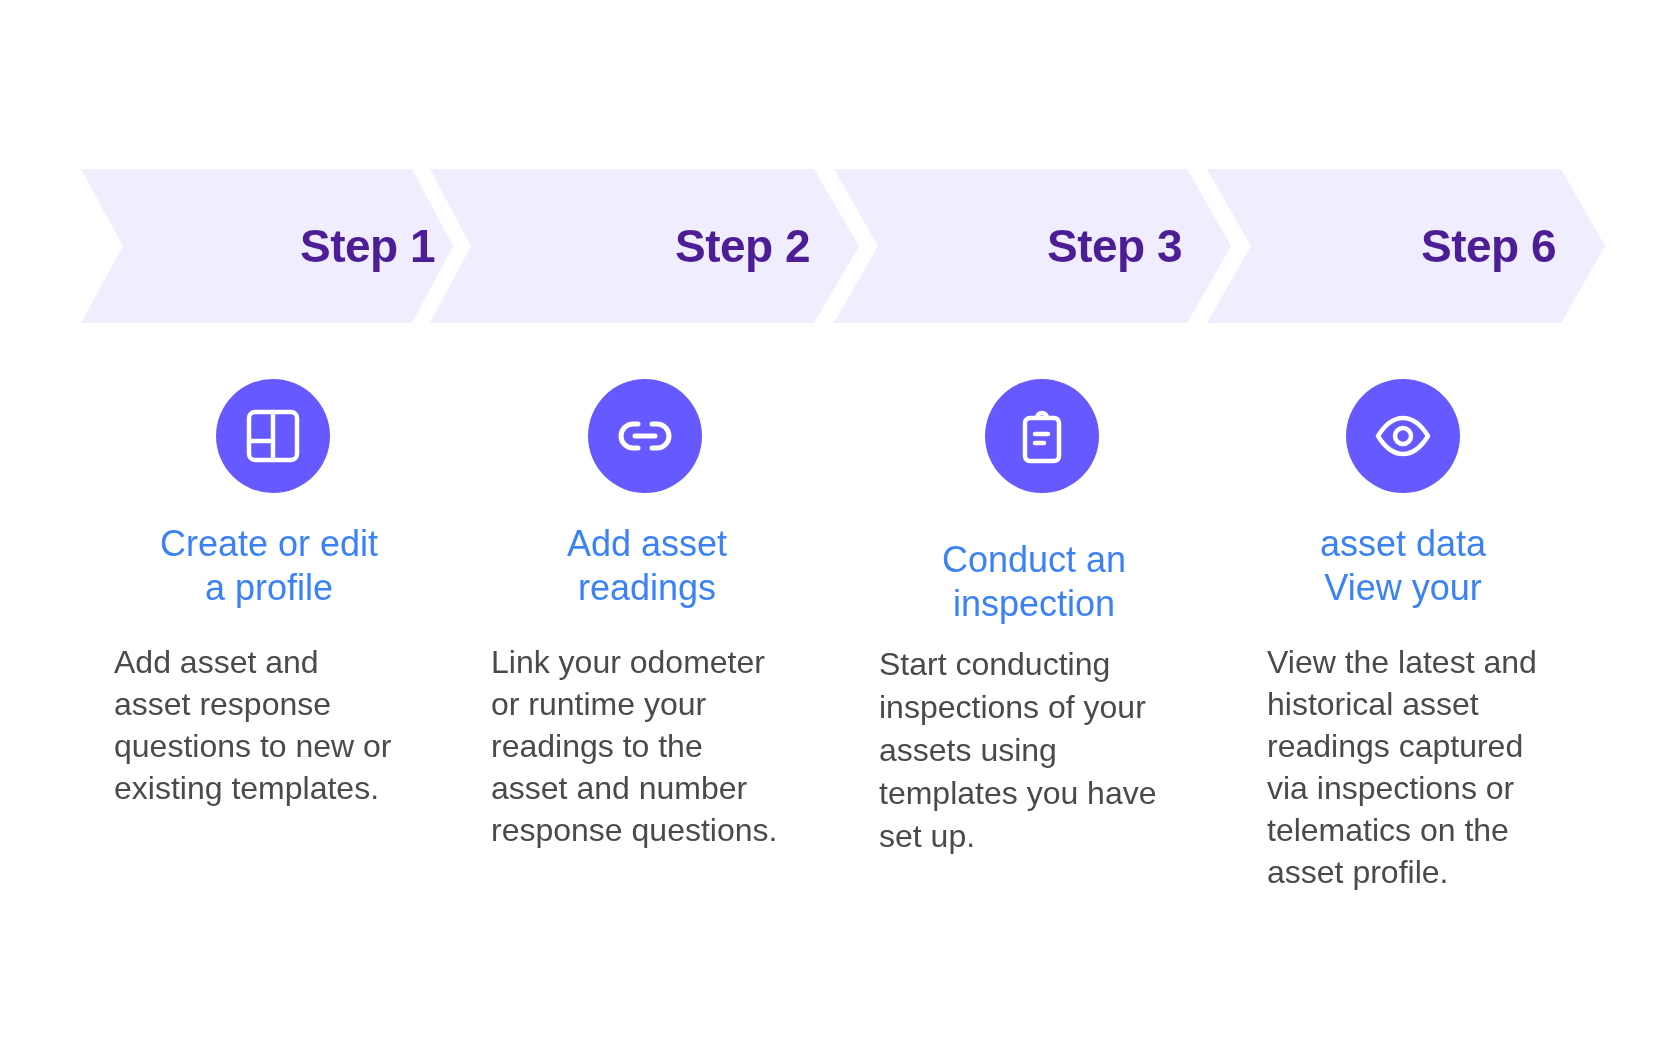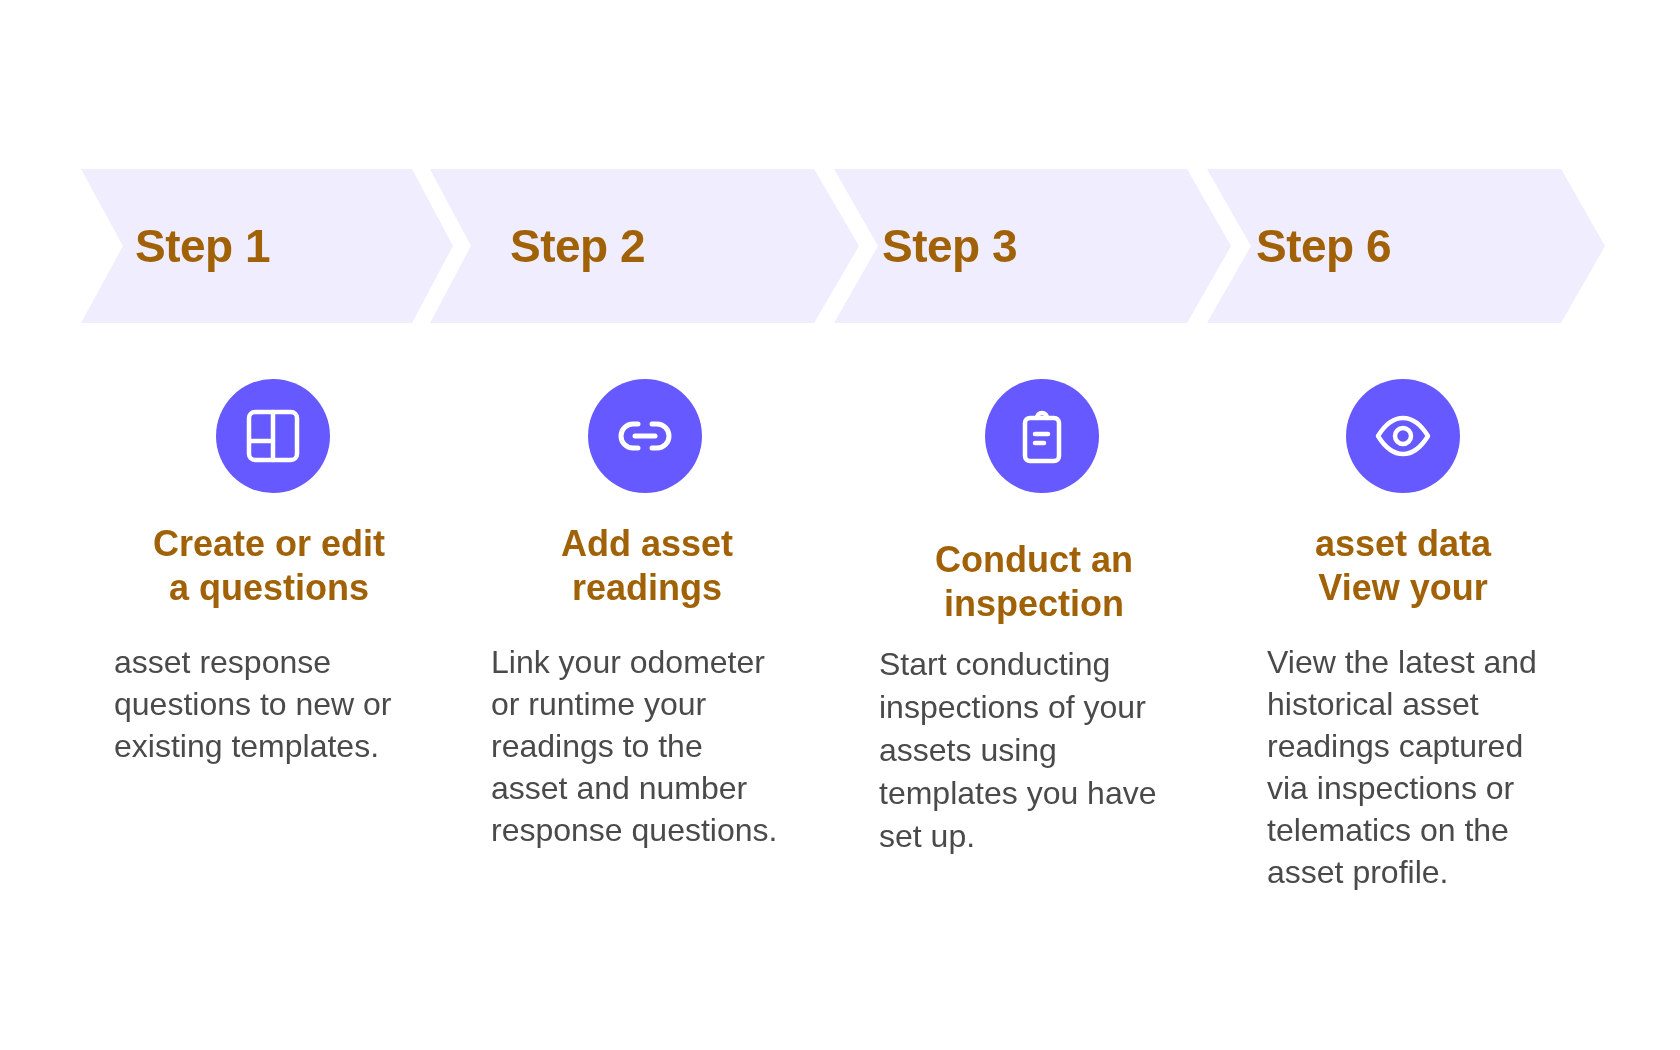--- a/index.html
+++ b/index.html
@@ -1,27 +1,27 @@
 <!DOCTYPE html>
 <html><head>
   <meta charset="utf-8">
   <style>
     html, body { margin: 0; padding: 0; background: #ffffff; }
     body { width: 1680px; height: 1050px; position: relative; overflow: hidden;
            font-family: "Liberation Sans", "DejaVu Sans", sans-serif; color: #424242; }
     .canvas { position: absolute; left: 0; top: 0; width: 1680px; height: 1050px; }
     .chevrons { position: absolute; left: 0; top: 0; width: 1680px; height: 1050px; }
     .chevron-label { position: absolute; top: 218px; height: 56px; line-height: 56px;
-                     width: 300px; margin-left: -150px; text-align: left;
-                     font-weight: 700; font-size: 46px; color: #a16207; letter-spacing: -0.5px; }
+                     width: 300px; margin-left: -150px; text-align: right;
+                     font-weight: 700; font-size: 46px; color: #4c1d95; letter-spacing: -0.5px; }
     .icon-circle { position: absolute; top: 379px; width: 114px; height: 114px; margin-left: -57px;
                    border-radius: 50%; background: #6559ff; display: flex; align-items: center; justify-content: center; }
     .icon-circle svg { width: 58px; height: 58px; }
     .step-title { position: absolute; top: 522px; width: 340px; margin-left: -170px; text-align: center;
-                  font-weight: 700; font-size: 36px; line-height: 44px; color: #a16207; }
+                  font-weight: 400; font-size: 36px; line-height: 44px; color: #3b82f6; }
     .step-body { position: absolute; top: 641px; width: 340px; font-size: 32px; line-height: 42px;
                  color: #4a4a4a; font-weight: 400; }
     .step-body .line { display: block; white-space: nowrap; }
   </style>
 </head>
 <body>
 
 <div class="canvas">
 
   <svg class="chevrons" viewBox="0 0 1680 1050" xmlns="http://www.w3.org/2000/svg">
@@ -60,36 +60,37 @@
   </div>
   <div class="icon-circle" style="left:1403px;">
     <svg viewBox="0 0 58 58" fill="none" stroke="#ffffff" stroke-width="4.5" stroke-linecap="round" stroke-linejoin="round">
       <path d="M4 29 C12 16 21 11 29 11 C37 11 46 16 54 29 C46 42 37 47 29 47 C21 47 12 42 4 29 Z"></path>
       <circle cx="29" cy="29" r="8"></circle>
     </svg>
   </div>
 
   <div class="step-title" style="left:269px;">
     <div>Create or edit</div>
-    <div>a questions</div>
+    <div>a profile</div>
   </div>
   <div class="step-title" style="left:647px;">
     <div>Add asset</div>
     <div>readings</div>
   </div>
   <div class="step-title" style="left:1034px; top:523px;margin-top:15px;">
     <div>Conduct an</div>
     <div>inspection</div>
   </div>
   <div class="step-title" style="left:1403px;">
     <div>asset data</div>
     <div>View your</div>
   </div>
 
   <div class="step-body" style="left:114px;">
+    <span class="line">Add asset and</span>
     <span class="line">asset response</span>
     <span class="line">questions to new or</span>
     <span class="line">existing templates.</span>
   </div>
   <div class="step-body" style="left:491px;">
     <span class="line">Link your odometer</span>
     <span class="line">or runtime your</span>
     <span class="line">readings to the</span>
     <span class="line">asset and number</span>
     <span class="line">response questions.</span>

